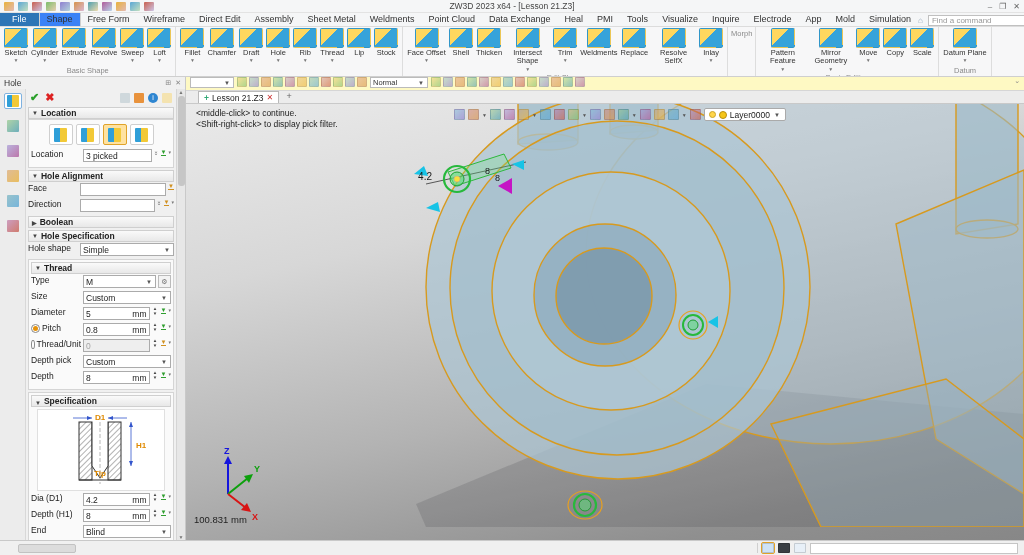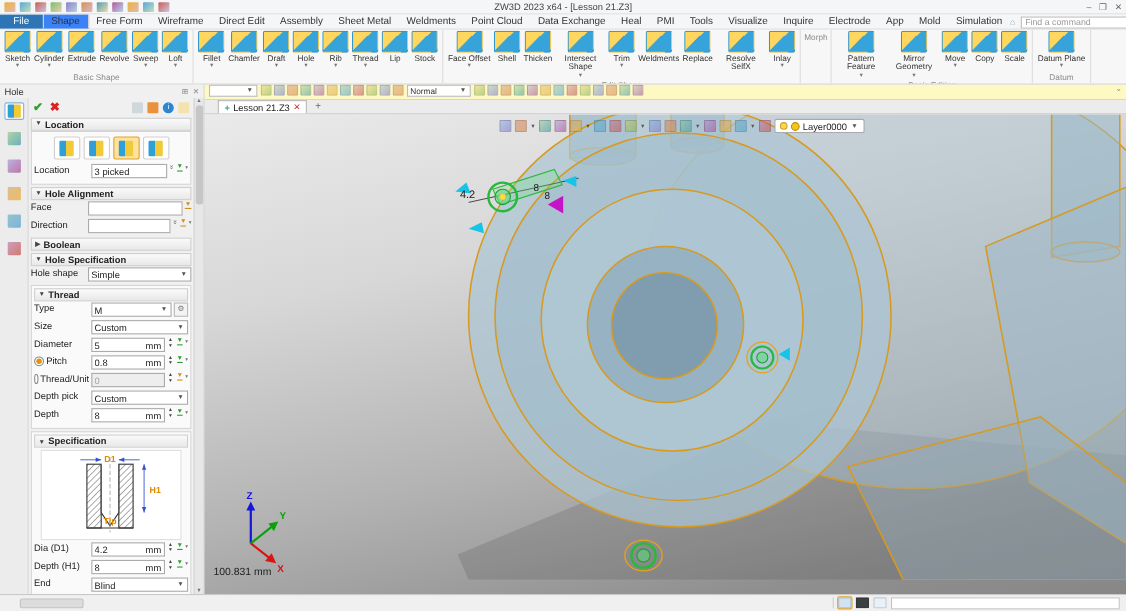--- a/index.html
+++ b/index.html
@@ -757,20 +757,24 @@
           <line x1="42" y1="390" x2="60" y2="404" stroke="#d81414"></line>
             <polygon points="65,408 55,406 61,399" fill="#d81414"></polygon>
           <text x="38" y="350" font-size="9" font-weight="bold" fill="#1515dd" stroke="none">Z</text>
           <text x="68" y="368" font-size="9" font-weight="bold" fill="#0ca00c" stroke="none">Y</text>
           <text x="66" y="416" font-size="9" font-weight="bold" fill="#d81414" stroke="none">X</text>
         </g>
 
         <text x="8" y="419" font-size="9.5" fill="#222">100.831 mm</text>
       </svg>
 
+      <div class="vp-hint">
+        <div>&lt;middle-click&gt; to continue.</div>
+        <div>&lt;Shift-right-click&gt; to display pick filter.</div>
+      </div>
 
       <div class="vtools" id="vtools">
           <span class="vico" style="background: linear-gradient(135deg, rgba(90, 167, 214, 0.4), rgba(143, 127, 208, 0.667));"></span>
           <span class="vico" style="background: linear-gradient(135deg, rgba(201, 95, 78, 0.4), rgba(214, 146, 74, 0.667));"></span>
           <span class="vchev">▼</span>
           <span class="vico" style="background: linear-gradient(135deg, rgba(123, 191, 106, 0.4), rgba(78, 159, 176, 0.667));"></span>
           <span class="vico" style="background: linear-gradient(135deg, rgba(143, 127, 208, 0.4), rgba(176, 90, 154, 0.667));"></span>
           <span class="vico" style="background: linear-gradient(135deg, rgba(214, 146, 74, 0.4), rgba(232, 178, 60, 0.667));"></span>
           <span class="vchev">▼</span>
           <span class="vico" style="background: linear-gradient(135deg, rgba(78, 159, 176, 0.4), rgba(90, 167, 214, 0.667));"></span>

